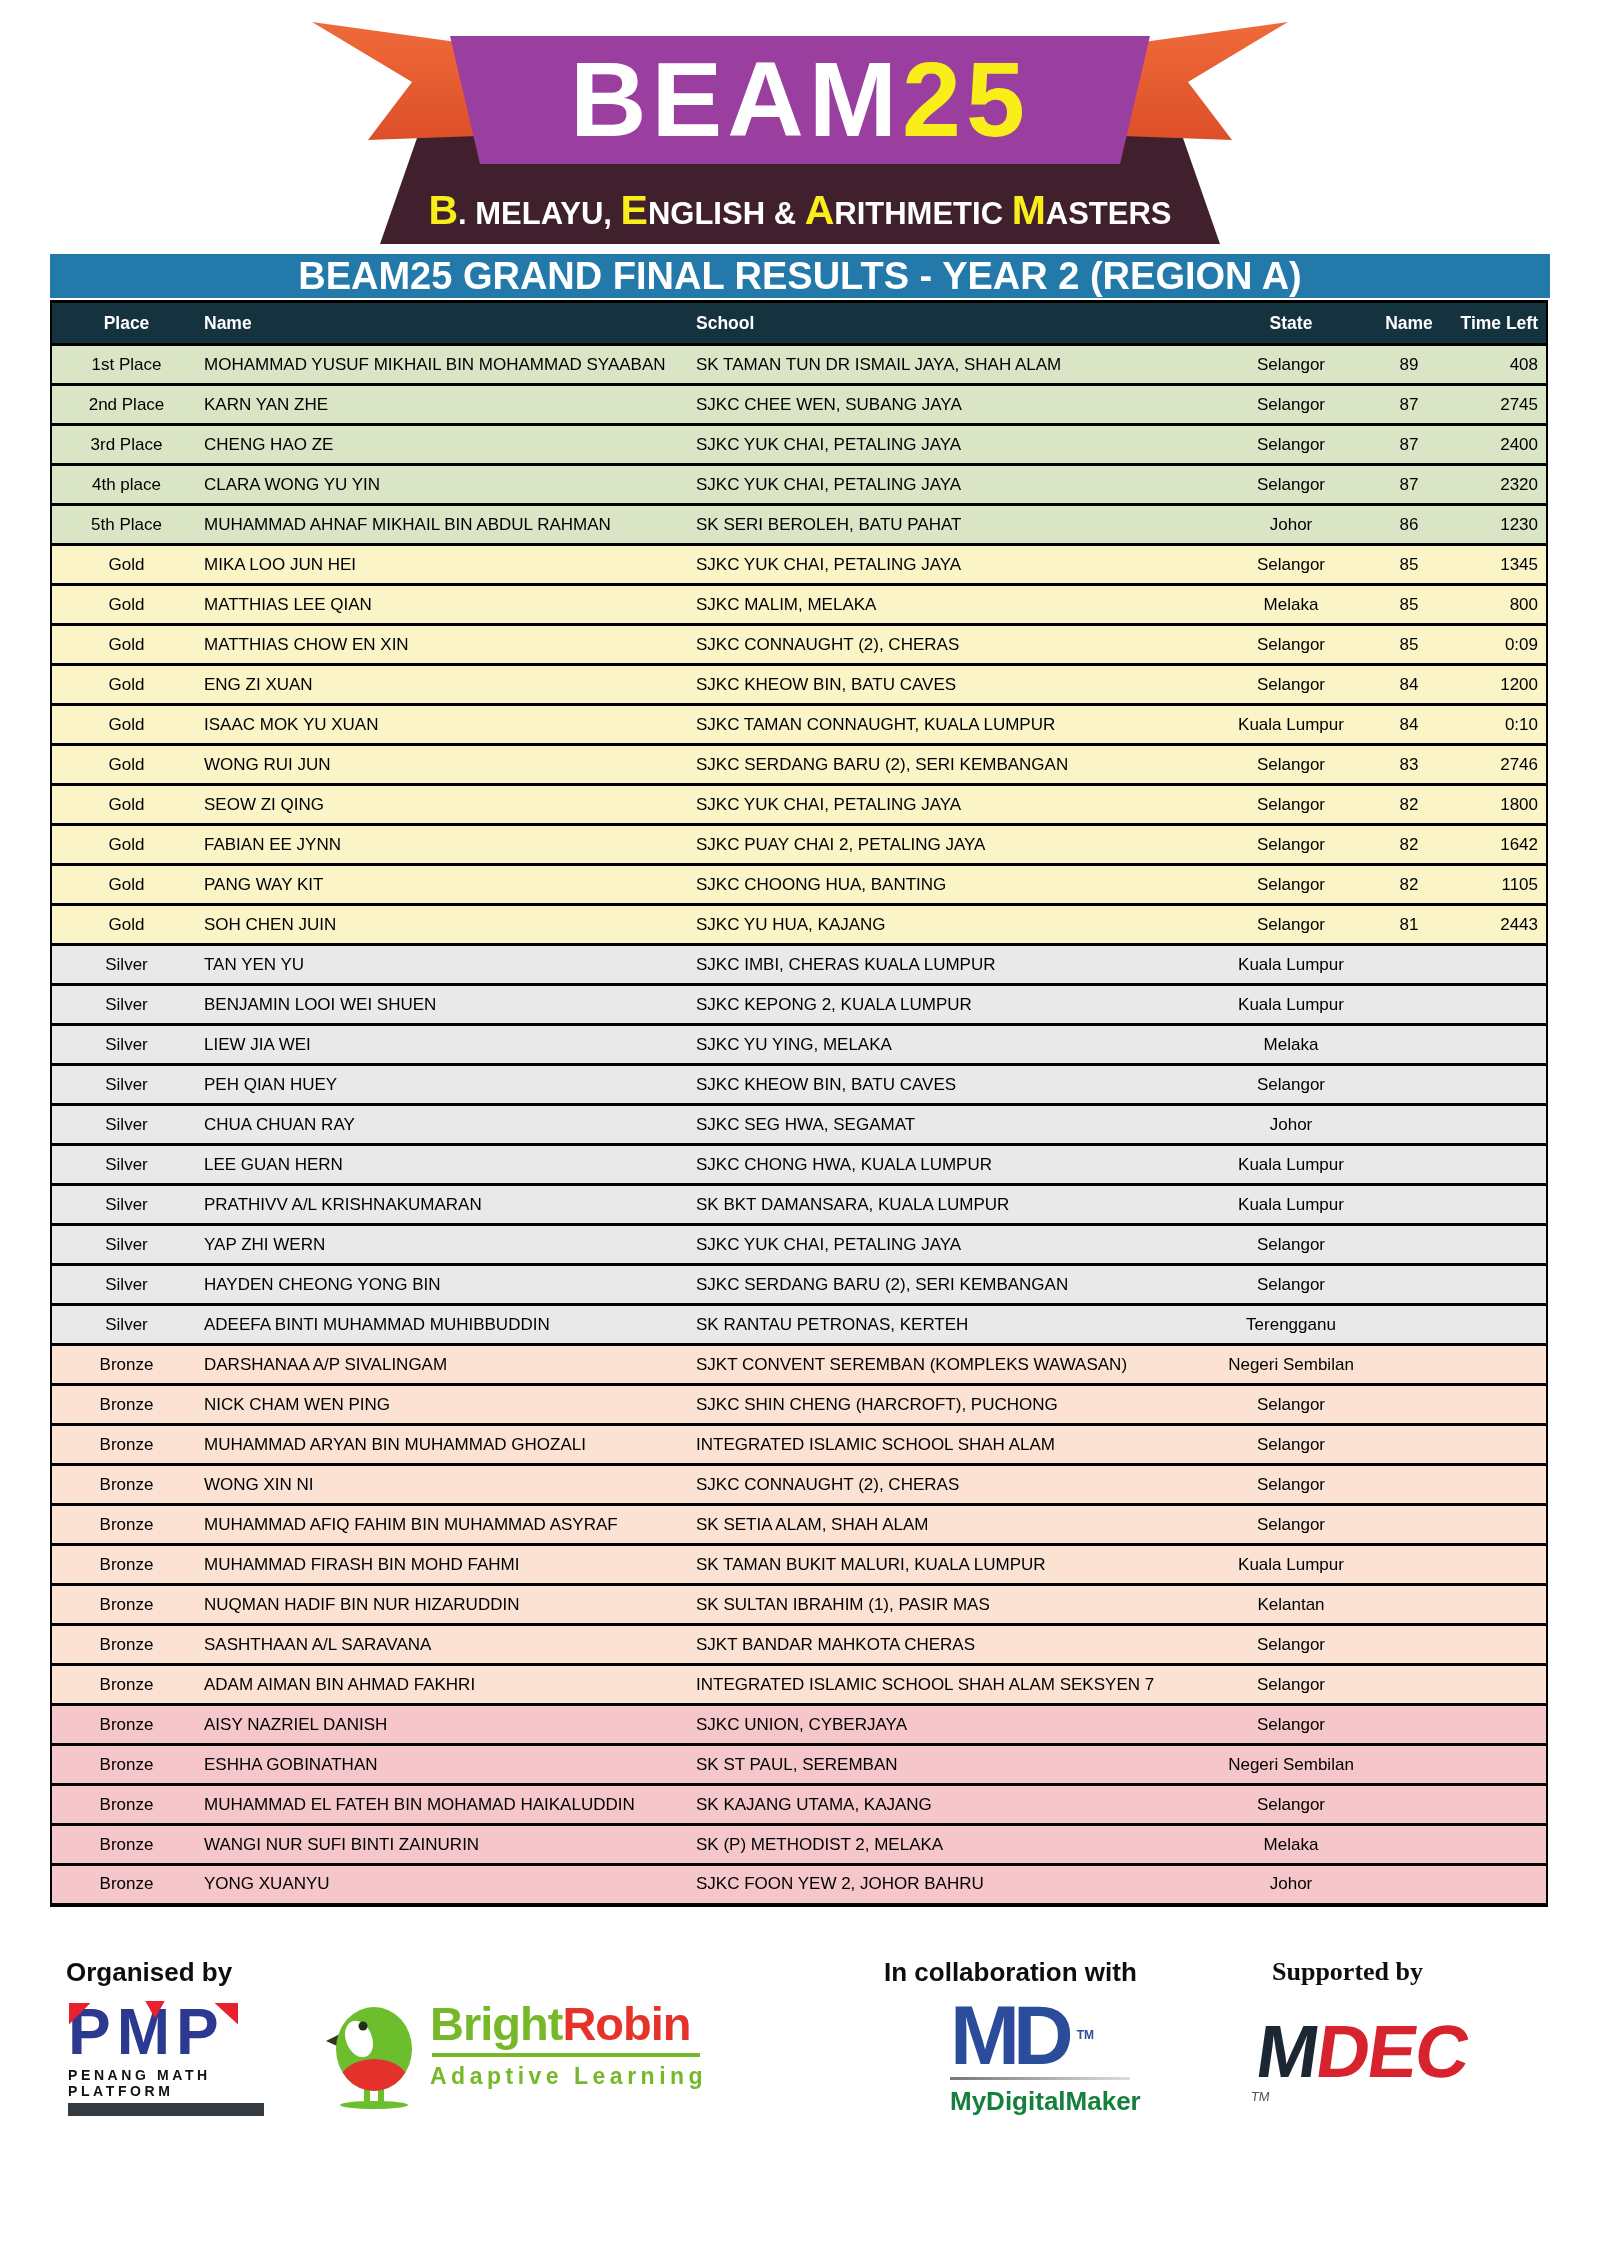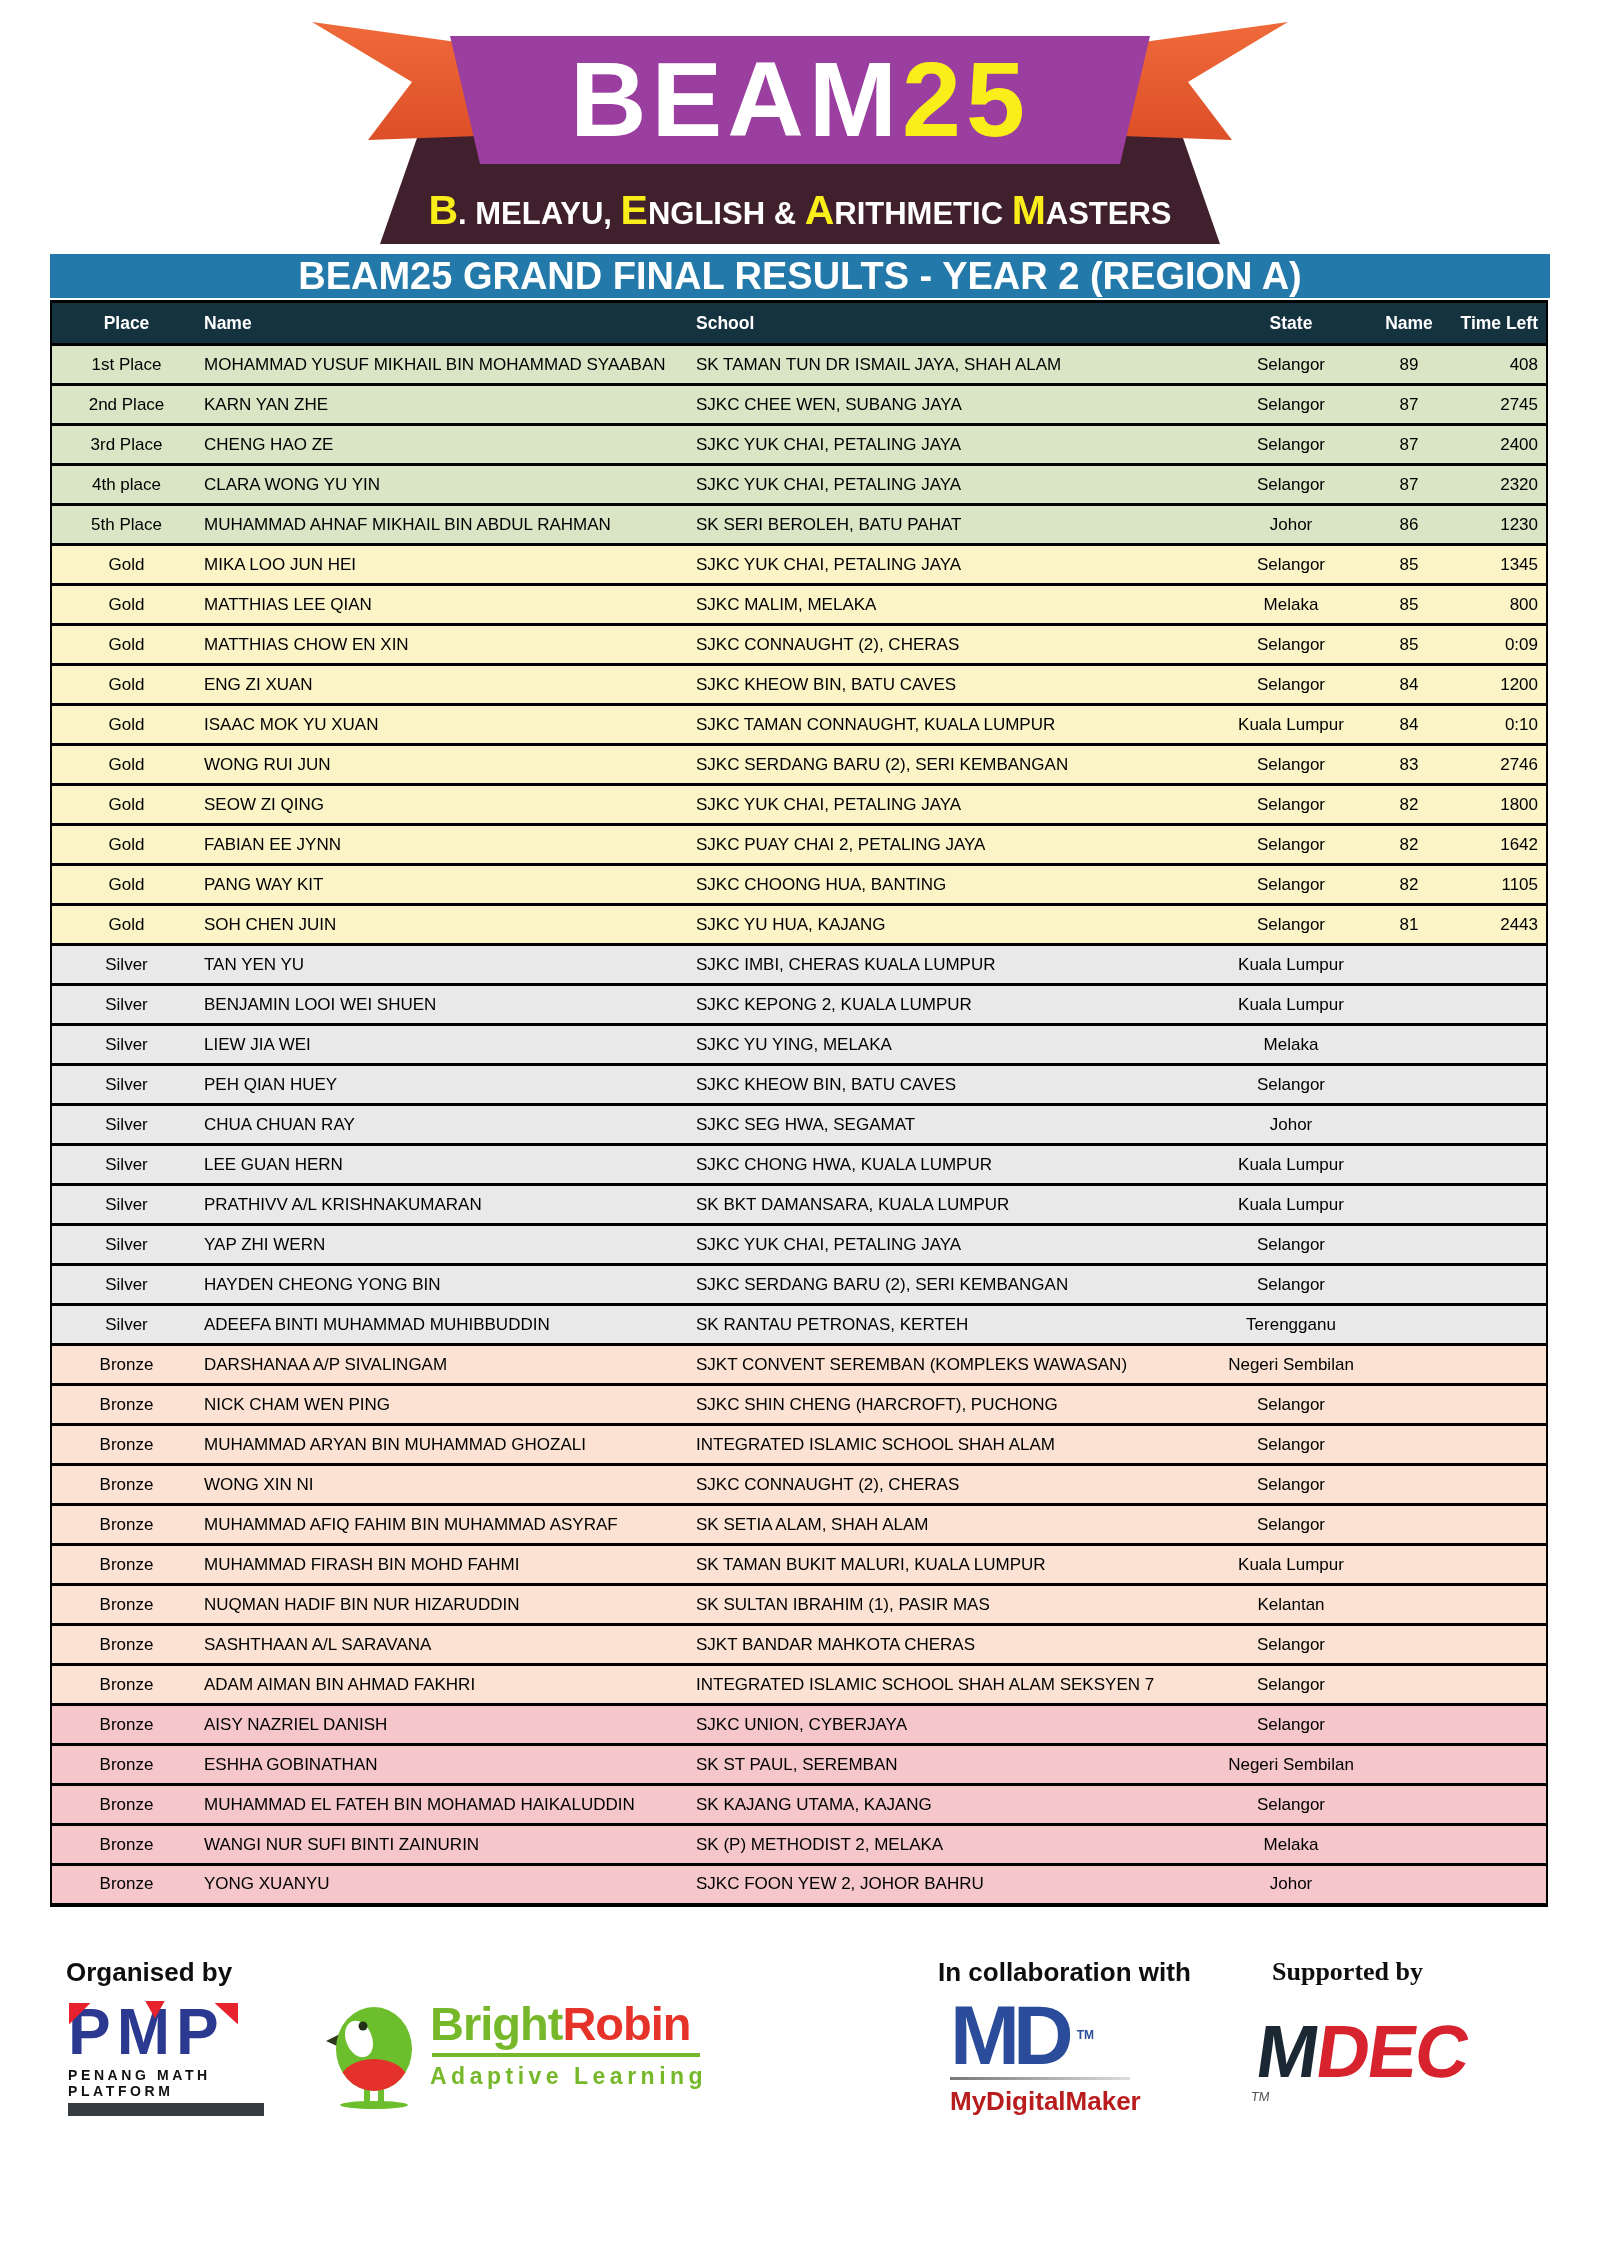--- a/index.html
+++ b/index.html
@@ -45,21 +45,21 @@
   .c-name, .c-school { text-align:left; padding-left:3px; }
   .c-state { text-align:center; }
   .c-score { text-align:center; }
   .c-time { text-align:right; padding-right:8px; }
   th.c-name, th.c-school { padding-left:3px; }
 
   
   .footer { position:relative; width:1464px; height:182px; margin-top:50px; }
   .footer-caption { position:absolute; top:0; font-size:26px; font-weight:bold; color:#0e0e0e; }
   .cap-org { left:66px; }
-  .cap-collab { left:938px; }
+  .cap-collab { left:884px; }
   .cap-supported { left:1272px;font-family:Liberation Serif, serif; }
 
   
   .pmp { position:absolute; left:68px; top:44px; width:200px; }
   .pmp-word { position:relative; font-size:64px; font-weight:bold; color:#2B3990;
     letter-spacing:6px; line-height:62px; }
   .pmp-tri { position:absolute; background:#E8212E; }
   .pmp-tri1 { left:1px; top:2px; width:22px; height:22px; clip-path:polygon(0 0,100% 0,0 100%); }
   .pmp-tri2 { left:77px; top:0; width:20px; height:18px; clip-path:polygon(0 0,100% 0,50% 100%); }
   .pmp-tri3 { left:146px; top:2px; width:24px; height:22px; clip-path:polygon(0 0,100% 0,100% 100%); }
@@ -73,21 +73,21 @@
   .br-part1 { color:#76B82A; }
   .br-part2 { color:#E63329; }
   .br-line { width:268px; height:4px; background:#76B82A; margin:4px 0 6px 2px; }
   .br-tagline { font-size:23px; color:#76B82A; letter-spacing:4.5px; font-weight:bold; }
 
   
   .mdm { position:absolute; left:950px; top:38px; width:190px; }
   .mdm-word { font-size:84px; font-weight:bold; color:#2B4C9B; letter-spacing:-7px; line-height:80px; }
   .mdm-tm { font-size:12px; color:#2B4C9B; vertical-align:top; letter-spacing:0; margin-left:10px; }
   .mdm-line { width:180px; height:3px; background:linear-gradient(to right,#777,#ddd); margin:2px 0 6px 0; }
-  .mdm-label { font-size:26px; font-weight:bold; color:#b91c1c; }
+  .mdm-label { font-size:26px; font-weight:bold; color:#15803d; }
 
   
   .mdec { position:absolute; left:1256px; top:58px; transform:skewX(-8deg); }
   .mdec-word { font-size:74px; font-weight:bold; letter-spacing:-2px; line-height:74px; }
   .mdec-part1 { color:#1B2733; }
   .mdec-part2 { color:#D7232E; }
   .mdec-tm { font-size:13px; color:#555; vertical-align:top; }
 </style>
 </head>
 <body>

